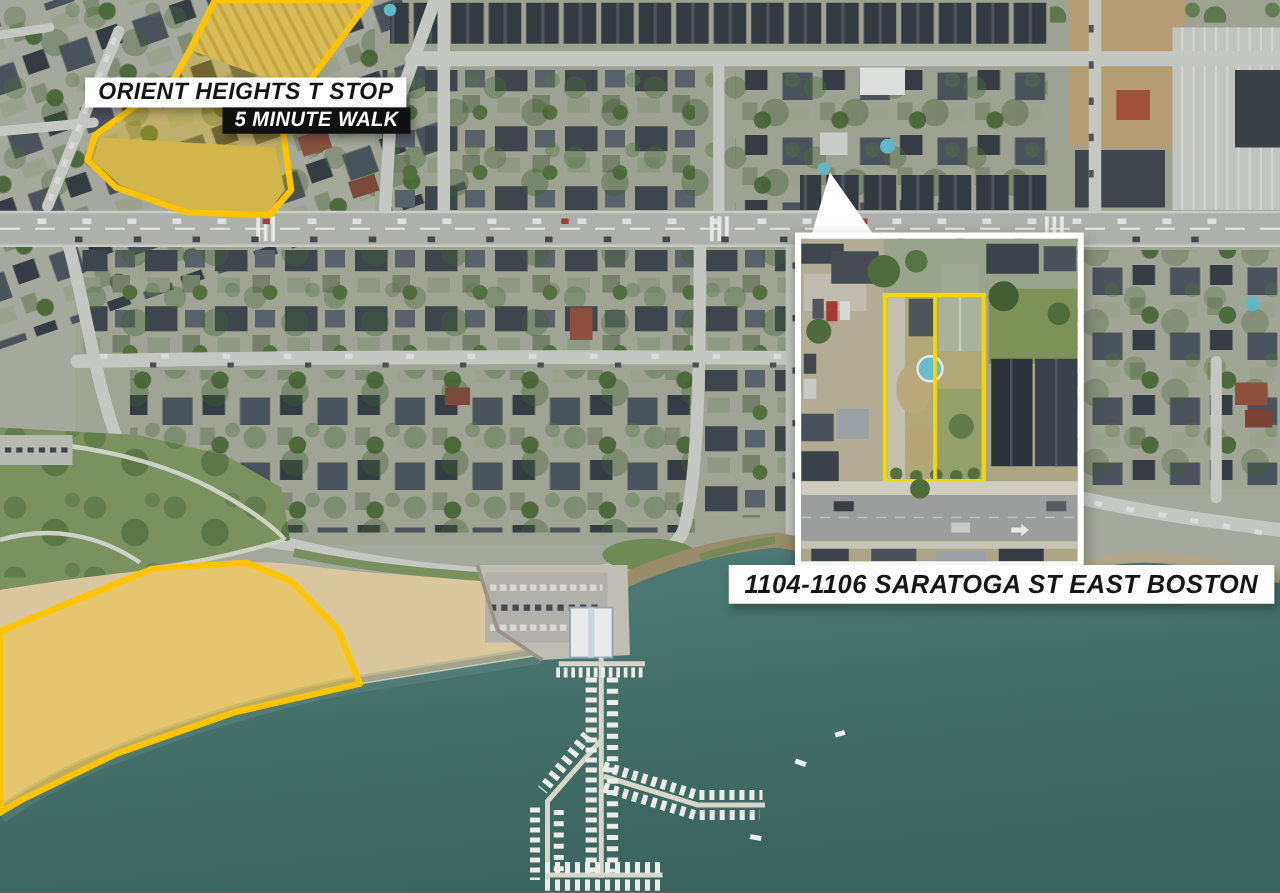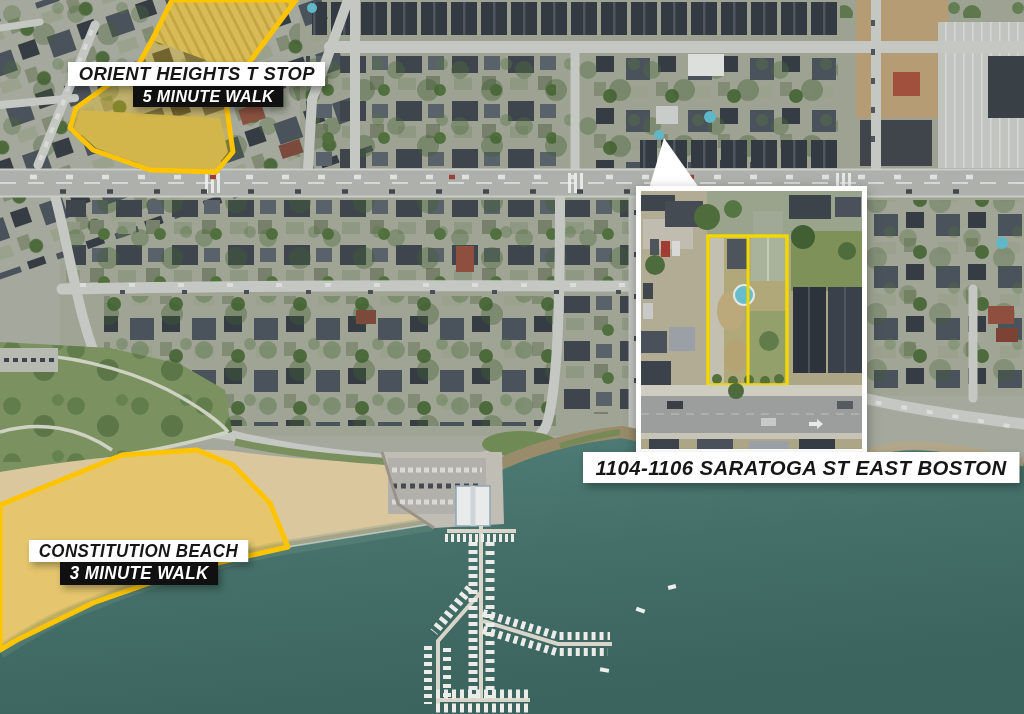--- a/index.html
+++ b/index.html
@@ -1,21 +1,21 @@
 <!DOCTYPE html>
 <html style="--highlight-yellow: #FFC400; --property-outline-yellow: #F0D800; --water-teal: #446F68; --sand-tan: #DAC79E; --label-light-bg: #FFFFFF; --label-dark-bg: #101010; --label-text-on-light: #161616; --label-text-on-dark: #FFFFFF;"><head>
 <meta charset="utf-8">
 <style>
   html,body{margin:0;padding:0;background:#222;}
   .stage{position:relative;width:1024px;height:714px;overflow:hidden;
          font-family:"Liberation Sans",sans-serif;background:#a5a89c;}
   .map-svg{position:absolute;left:0;top:0;z-index:1;}
 
   
-  .banner{position:absolute;display:flex;flex-direction:column;align-items:center;z-index:10;}
+  .banner{position:absolute;display:flex;flex-direction:column;align-items:flex-end;z-index:10;}
   .bar{display:inline-block;font-style:italic;font-weight:700;white-space:nowrap;
        letter-spacing:.4px;transform:scaleX(.97);transform-origin:left center;
        box-shadow:3px 4px 8px rgba(0,0,0,.32);}
   .bar-light{background:var(--label-light-bg,#fff);color:var(--label-text-on-light,#161616);}
   .bar-dark{background:var(--label-dark-bg,#101010);color:var(--label-text-on-dark,#fff);}
   #orient{left:68px;top:62px;}
   #orient .l1{height:24px;line-height:24px;font-size:19px;padding:0 11px;}
   #orient .l2{height:21px;line-height:21px;font-size:16.5px;padding:0 10px;margin-left:19px;}
   #beach{left:29px;top:540px;}
   #beach .l1{height:22px;line-height:22px;font-size:17.5px;padding:0 10px;}
@@ -332,20 +332,16 @@
       <rect x="158" y="248" width="36" height="10" fill="#353c44"></rect>
       <circle cx="95" cy="200" r="8" fill="#4e6b3d"></circle>
     </svg>
   </div>
 
   <div class="banner" id="orient">
     <span class="bar bar-light l1">ORIENT HEIGHTS T STOP</span>
     <span class="bar bar-dark l2">5 MINUTE WALK</span>
   </div>
 
-  <div class="banner" id="beach">
-    <span class="bar bar-light l1">CONSTITUTION BEACH</span>
-    <span class="bar bar-dark l2">3 MINUTE WALK</span>
-  </div>
 
   <span class="bar bar-light" id="prop-label">1104-1106 SARATOGA ST EAST BOSTON</span>
 
 </div>
 
 </body></html>

